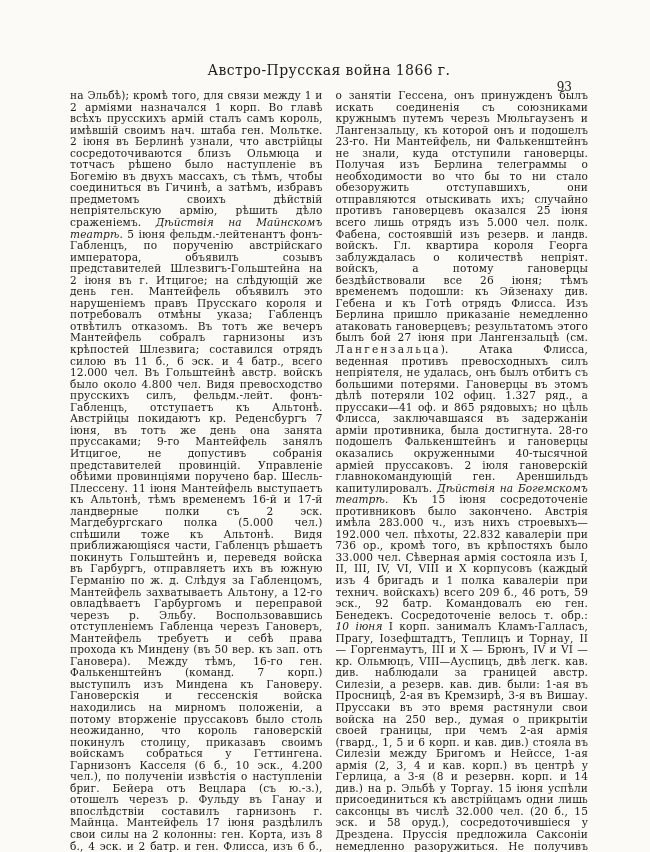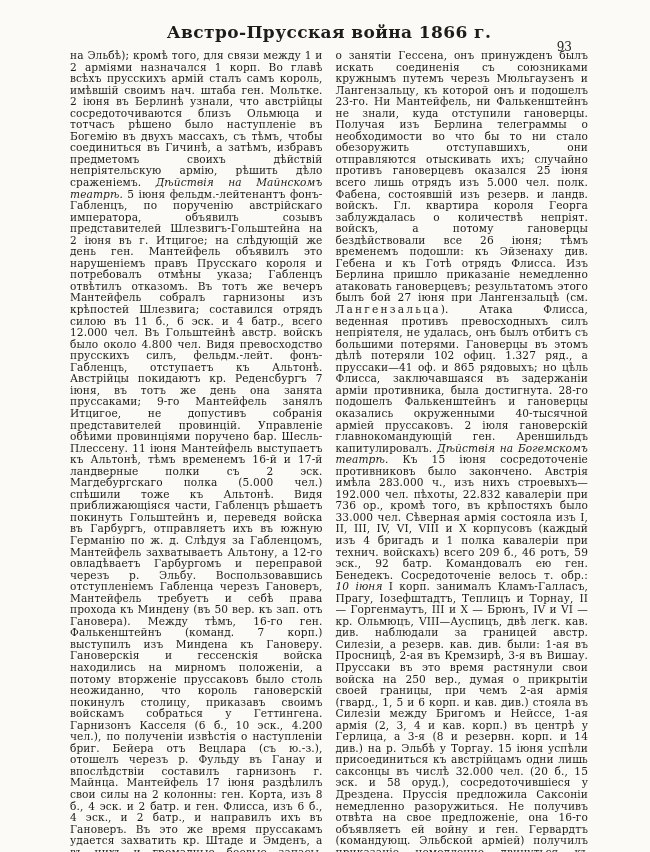--- a/index.html
+++ b/index.html
@@ -21,24 +21,25 @@
     width:650px;height:852px;
     padding-top:22px;
   }
   .header{
     position:relative;
     margin:0 62px 0 70px;
     height:20px;
   }
   .header-title{
     text-align:center;
-    font-weight:bold;
-    font-size:17px;
+    font-weight:normal;
+    font-size:14px;
     letter-spacing:0.4px;
     white-space:nowrap;
+    margin-top:40px;
   }
   .page-number{
     position:absolute;
     top:18px;
     right:16px;
     font-size:12px;
     font-weight:normal;
   }
   .text-columns{
     display:flex;

